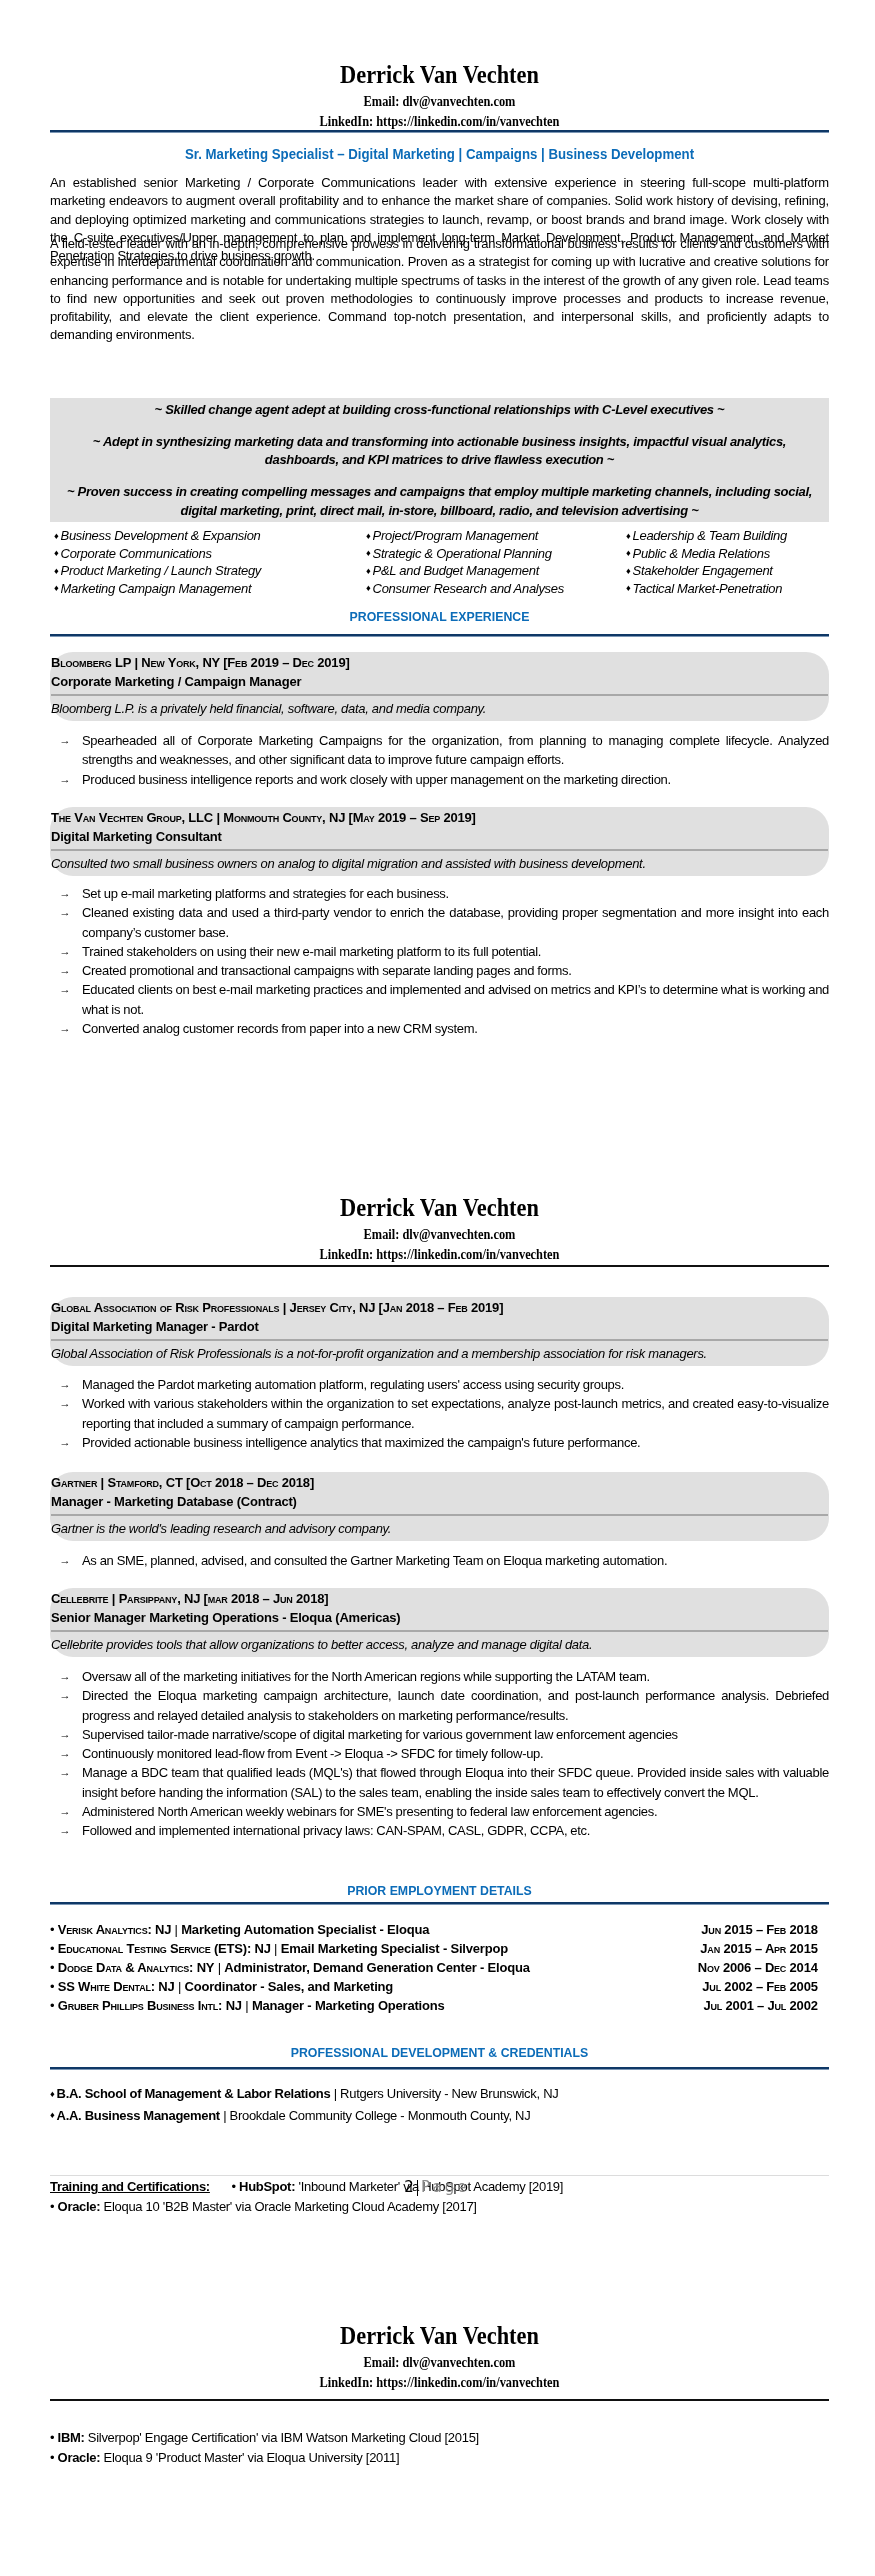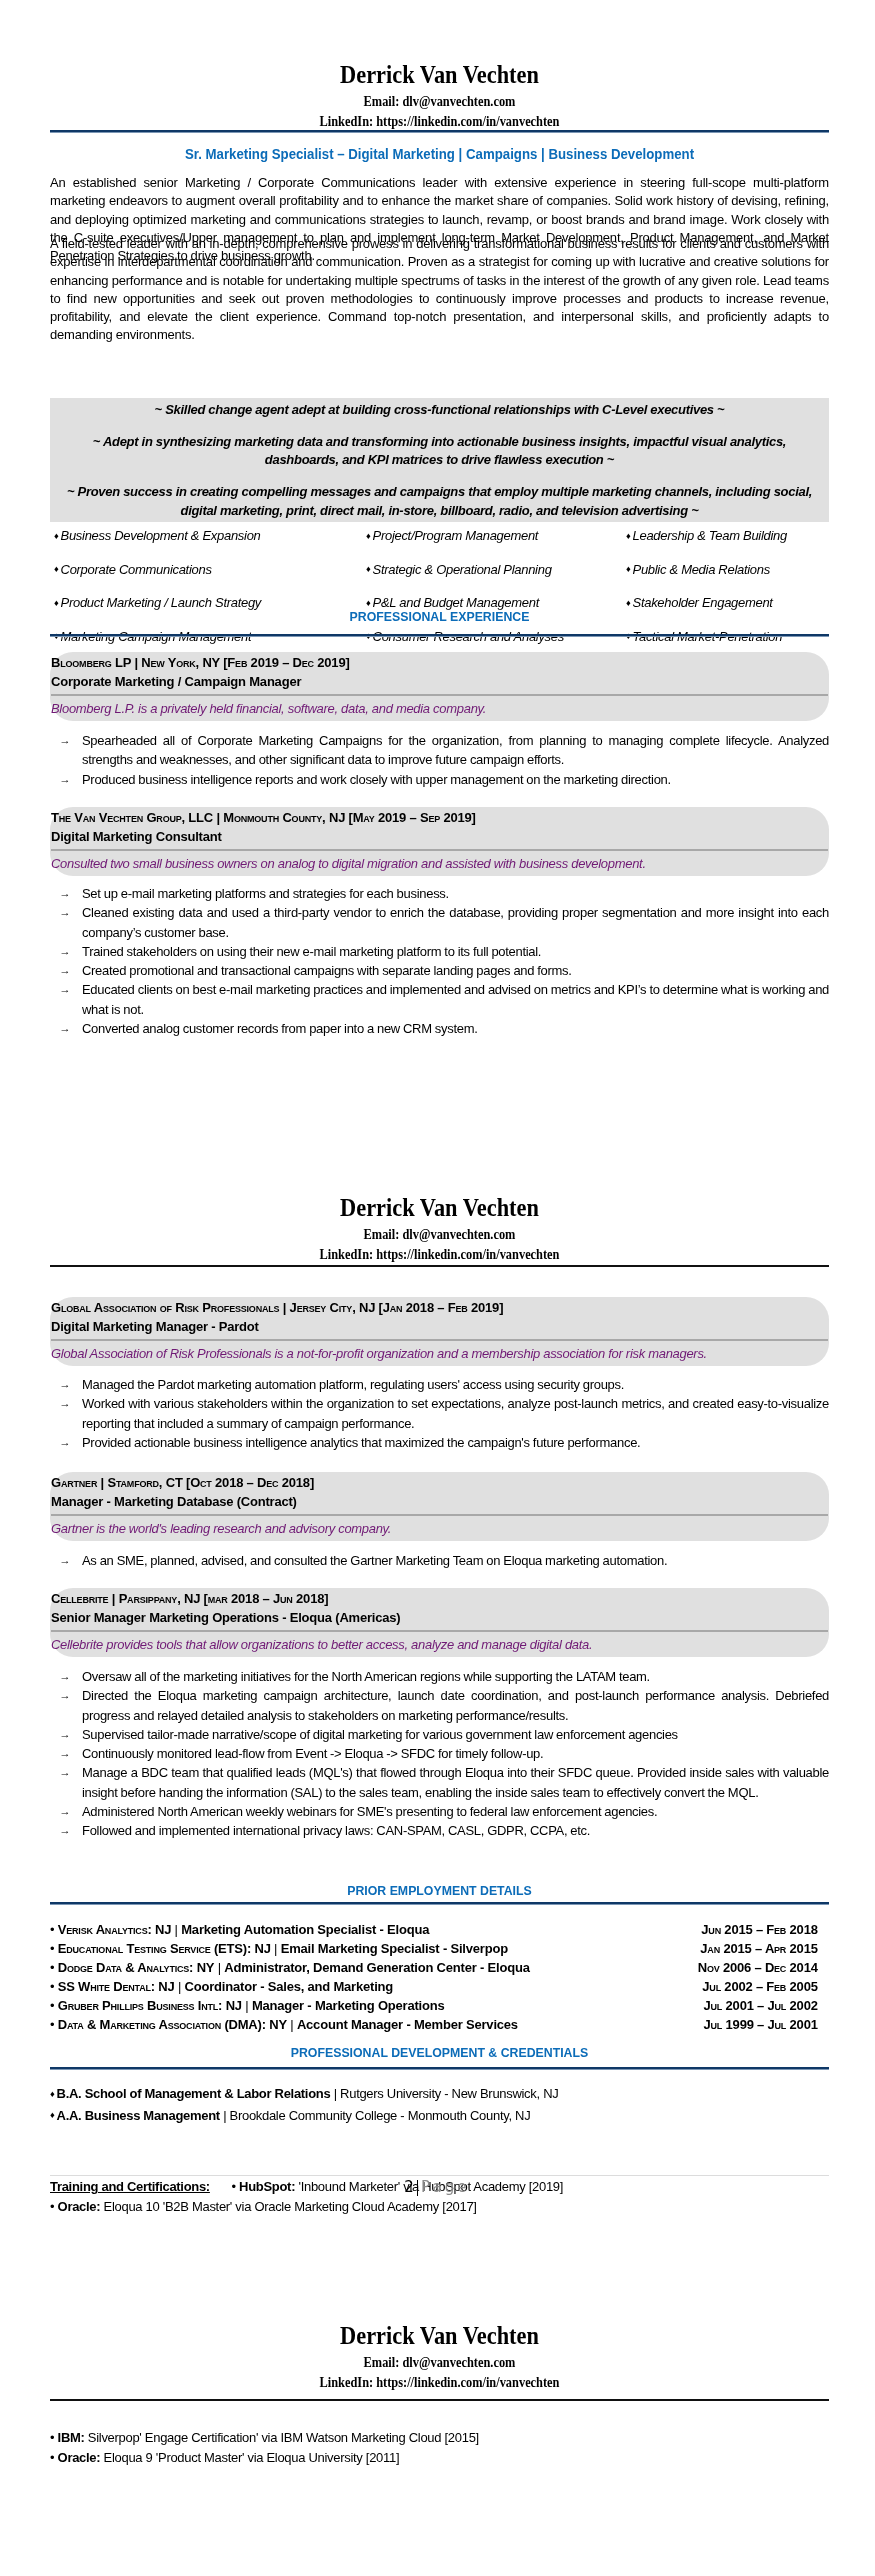--- a/index.html
+++ b/index.html
@@ -18,30 +18,30 @@
 
   .headline { color: #0c6cb8; font-weight: bold; font-size: 14.4px; line-height: 18.5px; transform: scaleX(0.92); transform-origin: center; }
   .section-title { color: #0c6cb8; font-weight: bold; font-size: 13.4px; line-height: 17.5px; transform: scaleX(0.92); transform-origin: center; }
 
   .para { font-size: 13px; line-height: 18.3px; text-align: justify; text-align-last: left; letter-spacing: -0.2px; word-spacing: -0.3px; }
 
   .highlight { background: #e0e0e0; padding: 3.1px 15.5px; }
   .highlight p { font-weight: bold; font-style: italic; font-size: 13px; line-height: 18.5px; text-align: center; letter-spacing: -0.3px; margin-bottom: 13.4px; }
   .highlight p:last-child { margin-bottom: 0; }
 
-  .comp-grid { display: grid; grid-template-columns: 312px 260px 206px; row-gap: 16px; }
+  .comp-grid { display: grid; grid-template-columns: 312px 260px 206px; row-gap: 0; }
   .comp-item { font-style: italic; font-size: 13px; line-height: 16.5px; letter-spacing: -0.3px; white-space: nowrap; }
   .comp-item .dot { font-style: normal; font-size: 9.3px; margin-right: 2.1px; position: relative; top: -1.5px; }
 
   .job-box { background: #e0e0e0; border-radius: 23px; }
   .job-head { padding: 1px 0 0 1px; }
   .job-company { font-weight: bold; font-size: 13px; line-height: 19.6px; font-variant: small-caps; letter-spacing: -0.2px; }
   .job-title { font-weight: bold; font-size: 13px; line-height: 18.5px; letter-spacing: -0.2px; }
   .job-sep { height: 2.1px; background: #a8a8a8; margin: 3.1px 1px 3.1px 1px; }
-  .job-desc { font-style: italic; font-size: 13px; line-height: 18.5px; padding: 1px 1px 2.1px 1px; letter-spacing: -0.3px; color: #701a75; }
+  .job-desc { font-style: italic; font-size: 13px; line-height: 18.5px; padding: 1px 1px 2.1px 1px; letter-spacing: -0.3px; color: #000000; }
 
   .bullets { list-style: none; }
   .bullets li { position: relative; padding-left: 32px; font-size: 13px; line-height: 19.3px; text-align: justify; text-align-last: left; letter-spacing: -0.3px; word-spacing: -0.2px; margin-bottom: 0; }
   .bullets li .arrow { position: absolute; left: 9.3px; top: 0; font-size: 11.3px; }
 
   .prior-row { display: flex; justify-content: space-between; font-size: 13px; line-height: 19px; letter-spacing: -0.2px; }
   .prior-row .left { white-space: nowrap; }
   .prior-row .co { font-weight: bold; font-variant: small-caps; }
   .prior-row .role { font-weight: bold; }
   .prior-row .dates { font-weight: bold; font-variant: small-caps; padding-right: 11.3px; white-space: nowrap; }
@@ -201,24 +201,20 @@
     <span class="dates">Nov 2006 – Dec 2014</span>
   </div>
   <div class="prior-row">
     <span class="left">• <span class="co">SS White Dental: NJ</span> | <span class="role">Coordinator - Sales, and Marketing</span></span>
     <span class="dates">Jul 2002 – Feb 2005</span>
   </div>
   <div class="prior-row">
     <span class="left">• <span class="co">Gruber Phillips Business Intl: NJ</span> | <span class="role">Manager - Marketing Operations</span></span>
     <span class="dates">Jul 2001 – Jul 2002</span>
   </div>
-  <div class="prior-row">
-    <span class="left">• <span class="co">Data &amp; Marketing Association (DMA): NY</span> | <span class="role">Account Manager - Member Services</span></span>
-    <span class="dates">Jul 1999 – Jul 2001</span>
-  </div>
 </div>
 
 <div class="abs content center" style="top:2044px;">
   <div class="section-title">PROFESSIONAL DEVELOPMENT &amp; CREDENTIALS</div>
 </div>
 <div class="abs content rule-blue" style="top:2067px;"></div>
 
 <div class="abs content" style="top:2084px;">
   <div class="edu-row"><span class="dot">♦</span><b>B.A. School of Management &amp; Labor Relations</b> | <span>Rutgers University - New Brunswick, NJ</span></div>
   <div class="edu-row"><span class="dot">♦</span><b>A.A. Business Management</b> | <span>Brookdale Community College - Monmouth County, NJ</span></div>

